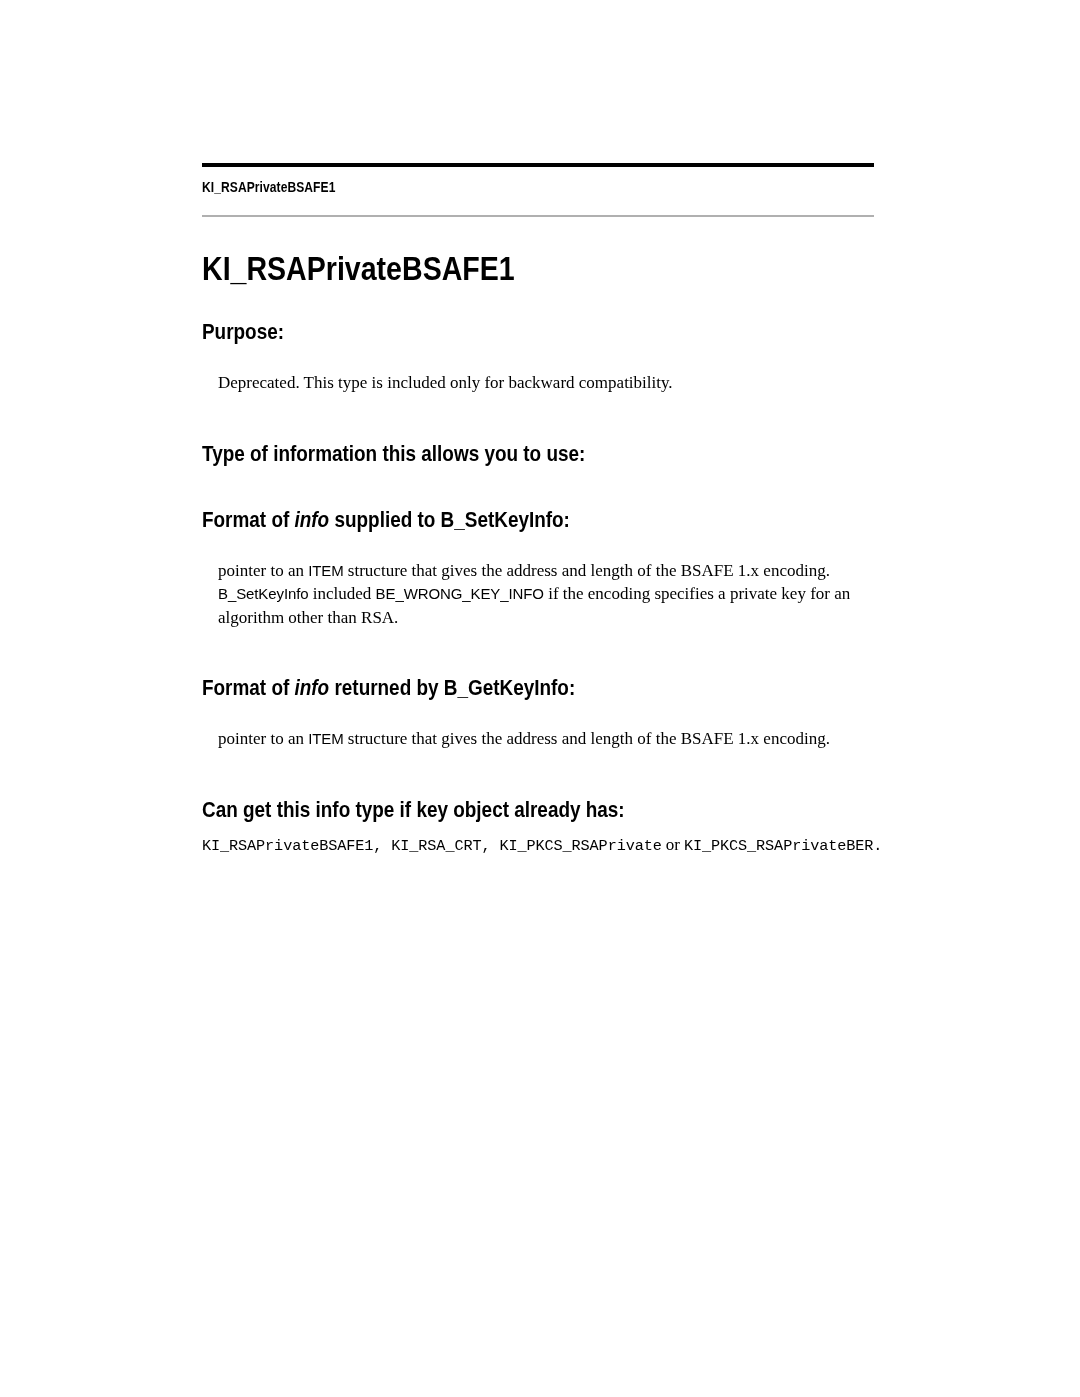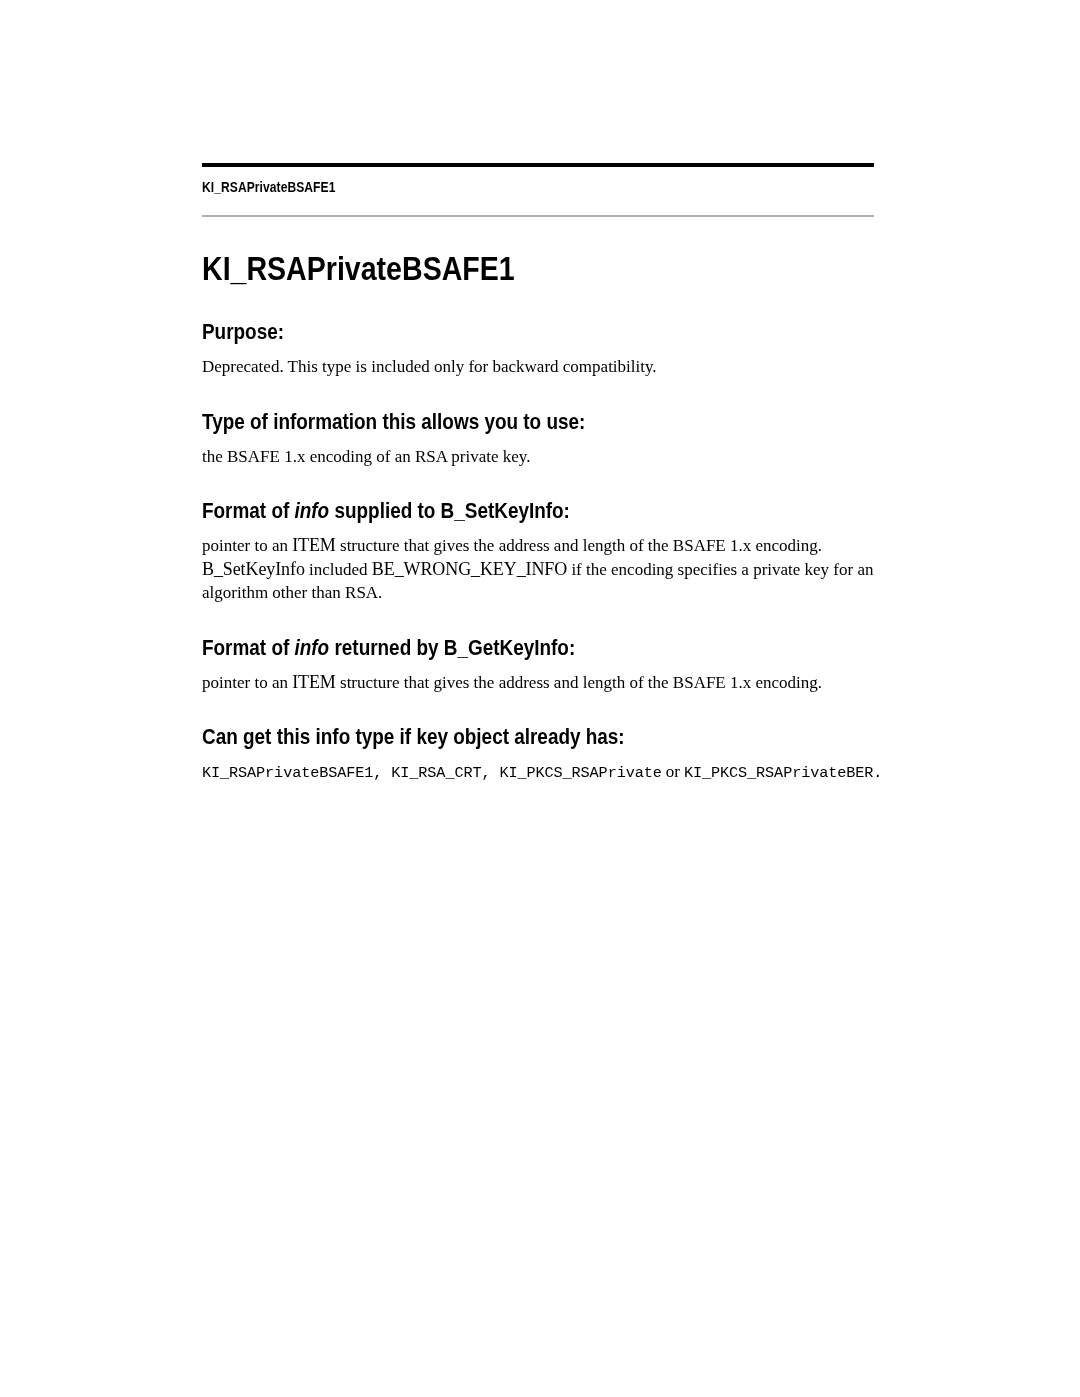--- a/index.html
+++ b/index.html
@@ -82,30 +82,30 @@
     line-height: 27px;
     transform: scaleX(0.86);
     transform-origin: left center;
     white-space: nowrap;
   }
   h2.section-head .it {
     font-style: italic;
   }
 
   p.body {
-    margin: 0;
+    margin: 16px;
     font-family: "Liberation Serif", serif;
     font-size: 17px;
     line-height: 23.5px;
     text-align: left;
   }
   p.body code,
   p.body .mono {
-    font-family: Liberation Serif, serif;
-    font-size: 18px;
+    font-family: Liberation Sans, sans-serif;
+    font-size: 15px;
     letter-spacing: -0.1px;
   }
 
   
   .gap-title     { height: 30px; }
   .gap-head-body { height: 10px; }
   .gap-body-head { height: 29px; }
 
   .mono-line {
     margin: 0;
@@ -165,21 +165,20 @@
     <div class="gap-title"></div>
 
     <h2 class="section-head">Purpose:</h2>
     <div class="gap-head-body"></div>
     <p class="body">Deprecated. This type is included only for backward compatibility.</p>
 
     <div class="gap-body-head"></div>
 
     <h2 class="section-head">Type of information this allows you to use:</h2>
     <div class="gap-head-body"></div>
-    <p class="body">the BSAFE 1.x encoding of an RSA private key.</p>
 
     <div class="gap-body-head"></div>
 
     <h2 class="section-head"><span>Format of </span><span class="it">info</span><span> supplied to B_SetKeyInfo:</span></h2>
     <div class="gap-head-body"></div>
     <p class="body"><span>pointer to an </span><code>ITEM</code><span> structure that gives the address and length of the BSAFE 1.x encoding. </span><code>B_SetKeyInfo</code><span> included </span><code>BE_WRONG_KEY_INFO</code><span> if the encoding specifies a private key for an algorithm other than RSA.</span></p>
 
     <div class="gap-body-head"></div>
 
     <h2 class="section-head"><span>Format of </span><span class="it">info</span><span> returned by B_GetKeyInfo:</span></h2>

